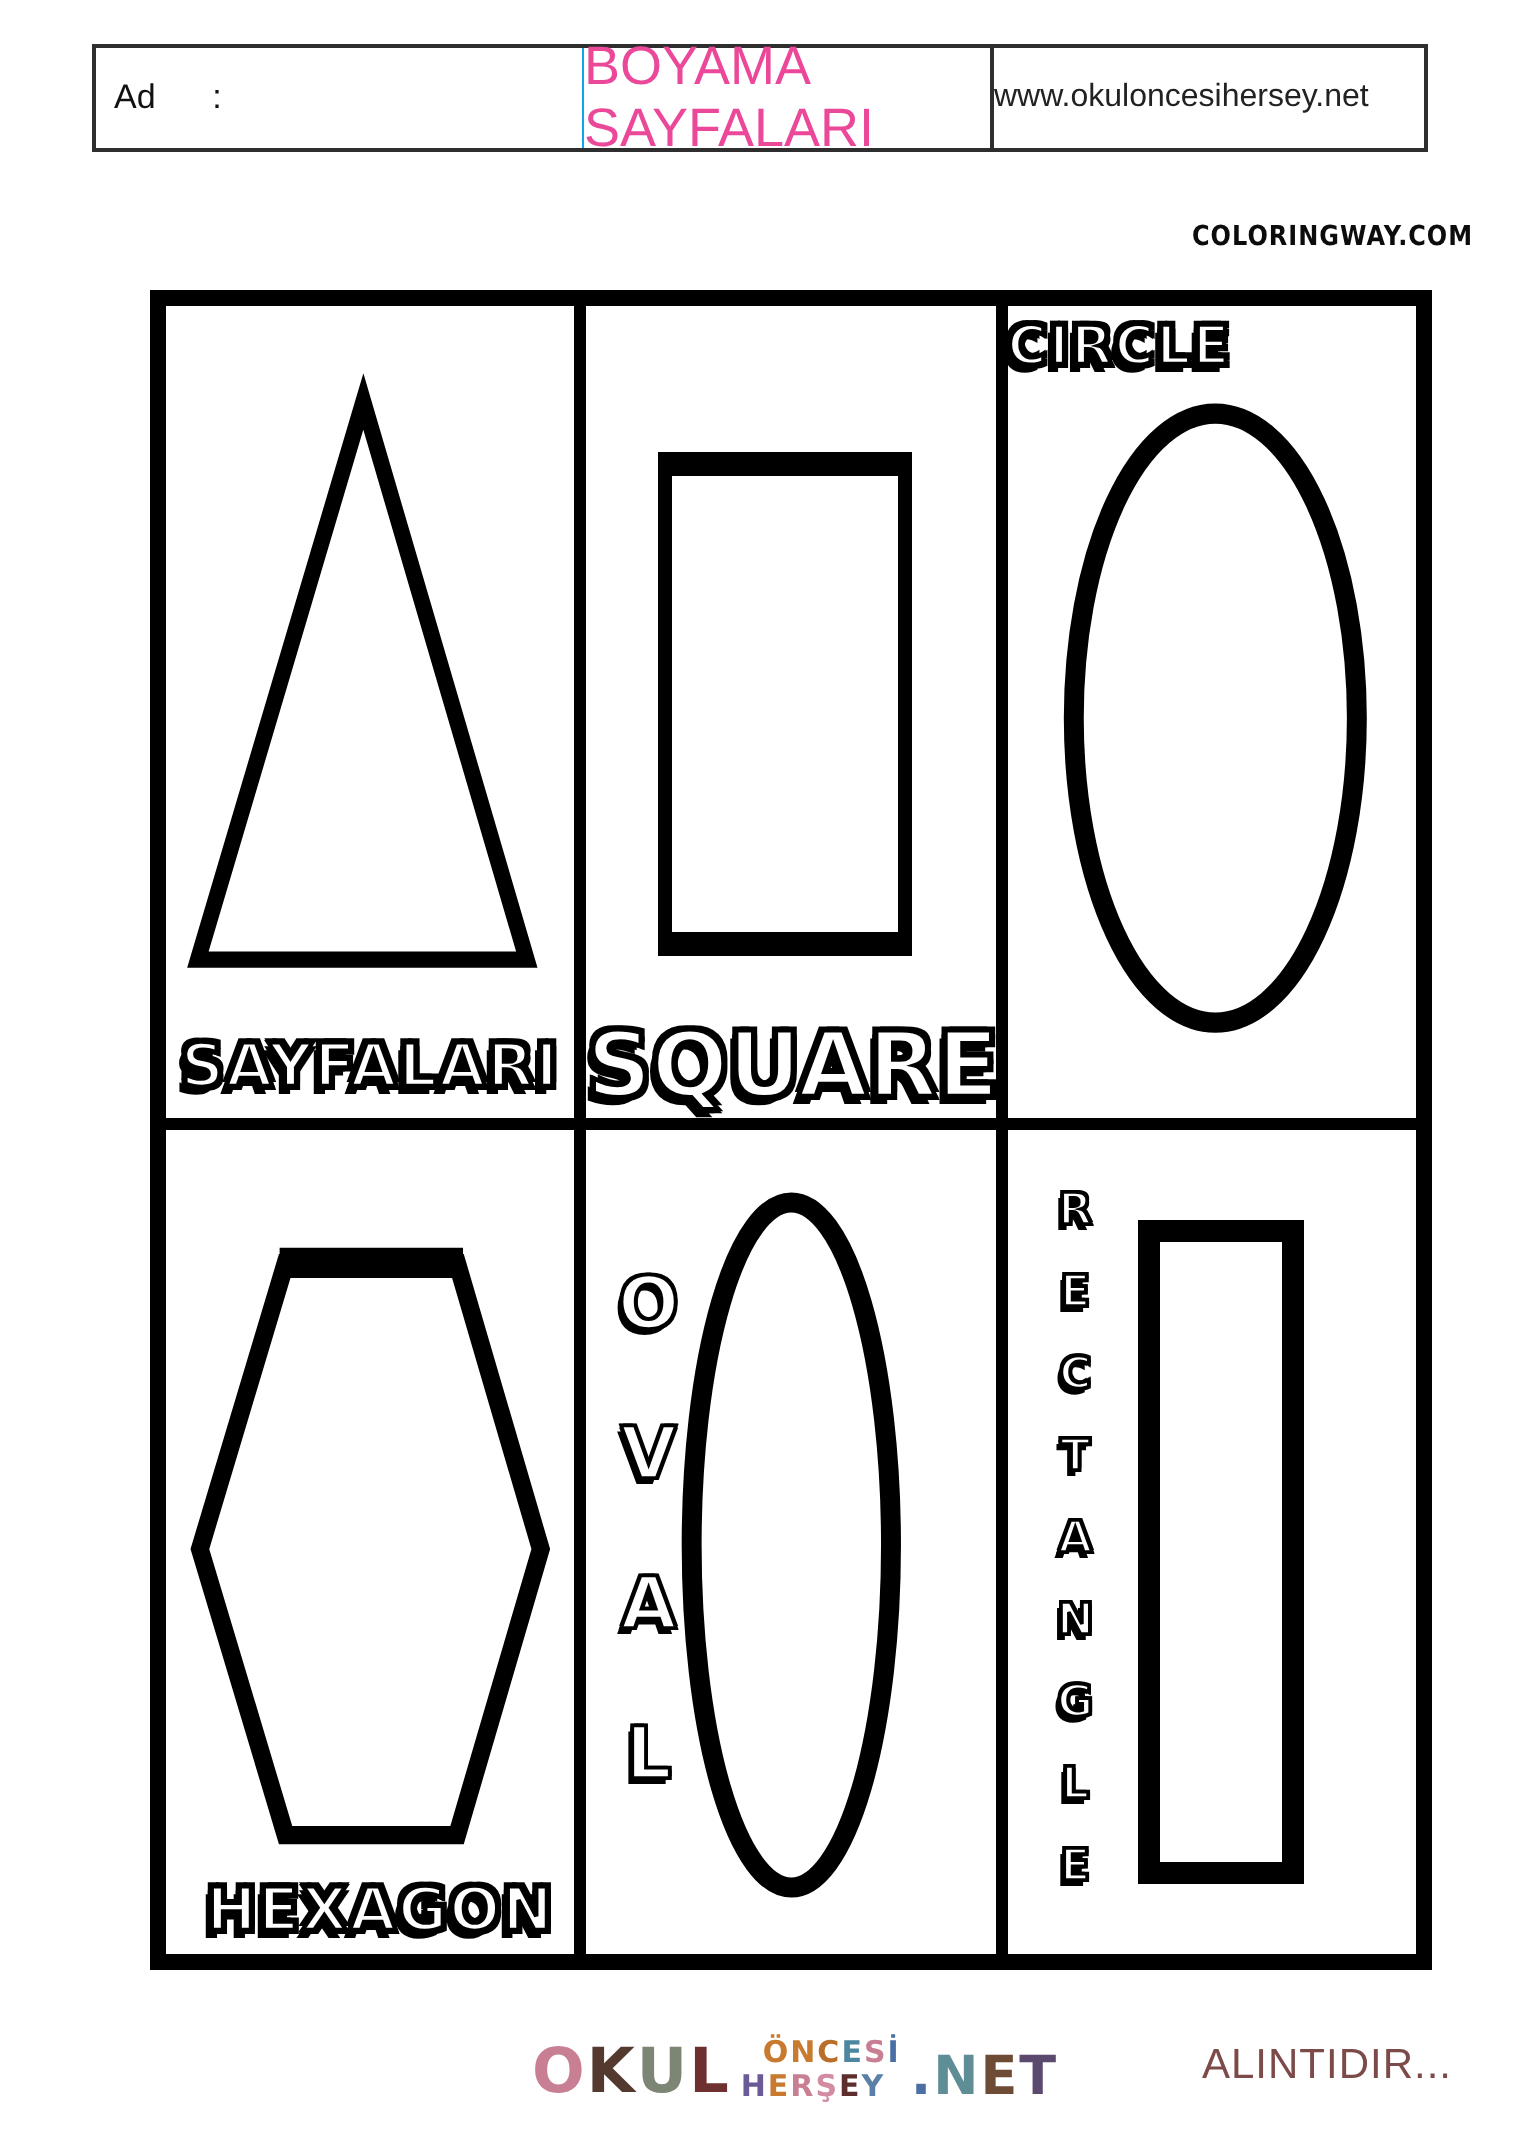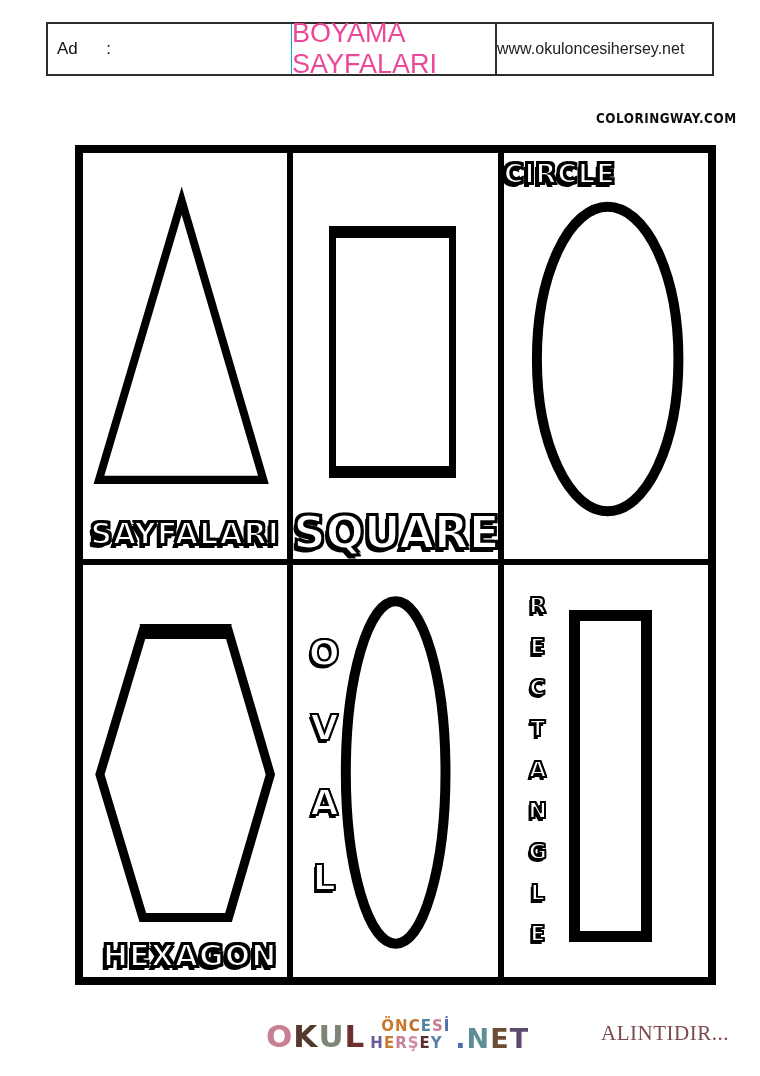--- a/index.html
+++ b/index.html
@@ -76,21 +76,21 @@
     display:flex;align-items:flex-end;gap:5px;
     font-family:"DejaVu Sans",sans-serif;font-weight:800;
   }
   .logo-big{font-size:31px;line-height:1;letter-spacing:1px;display:flex;}
   .logo-mid{display:flex;flex-direction:column;align-items:flex-start;line-height:1;padding-bottom:1px;}
   .logo-small{font-size:15px;letter-spacing:1px;display:flex;line-height:1.1;}
   .logo-oncesi{margin-left:11px;}
   .logo-net{font-size:27px;line-height:1;letter-spacing:1px;display:flex;}
   .attribution{
     position:absolute;left:601px;top:1021px;font-size:21px;letter-spacing:.5px;
-    font-family:Liberation Serif, serif;
+    font-family:Liberation Sans, sans-serif;
   }
 </style>
 </head>
 <body>
 
 <div class="header-table">
   <div class="header-cell hc-1">
     <div class="name-line">Ad      :</div>
   </div>
   <div class="header-cell hc-2">

